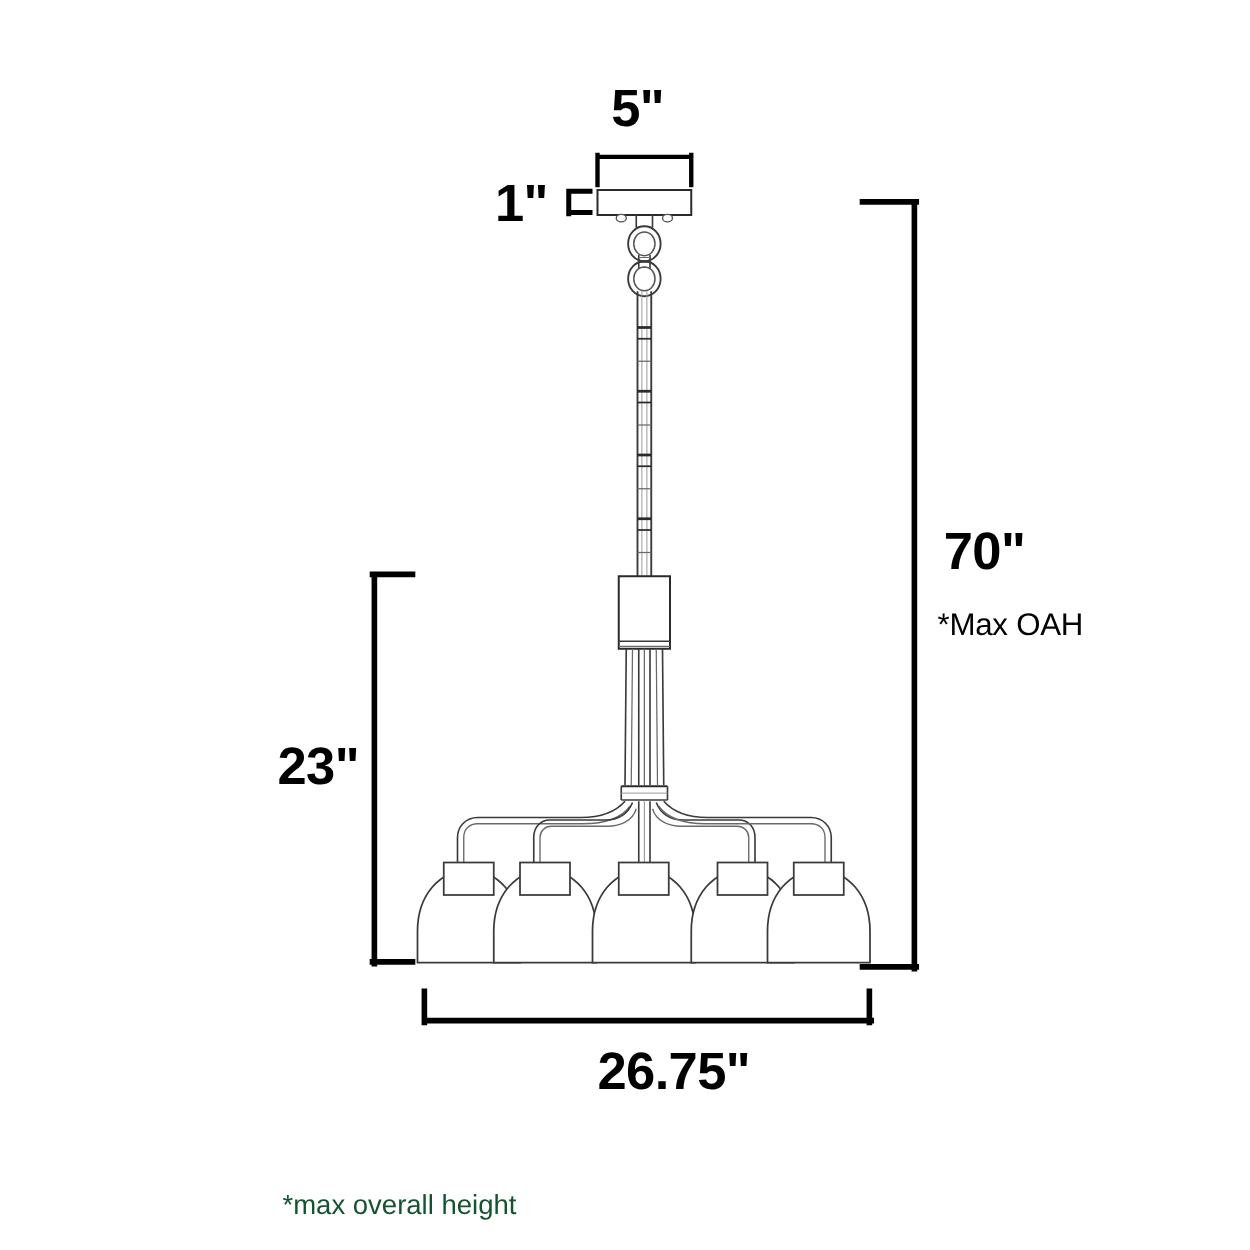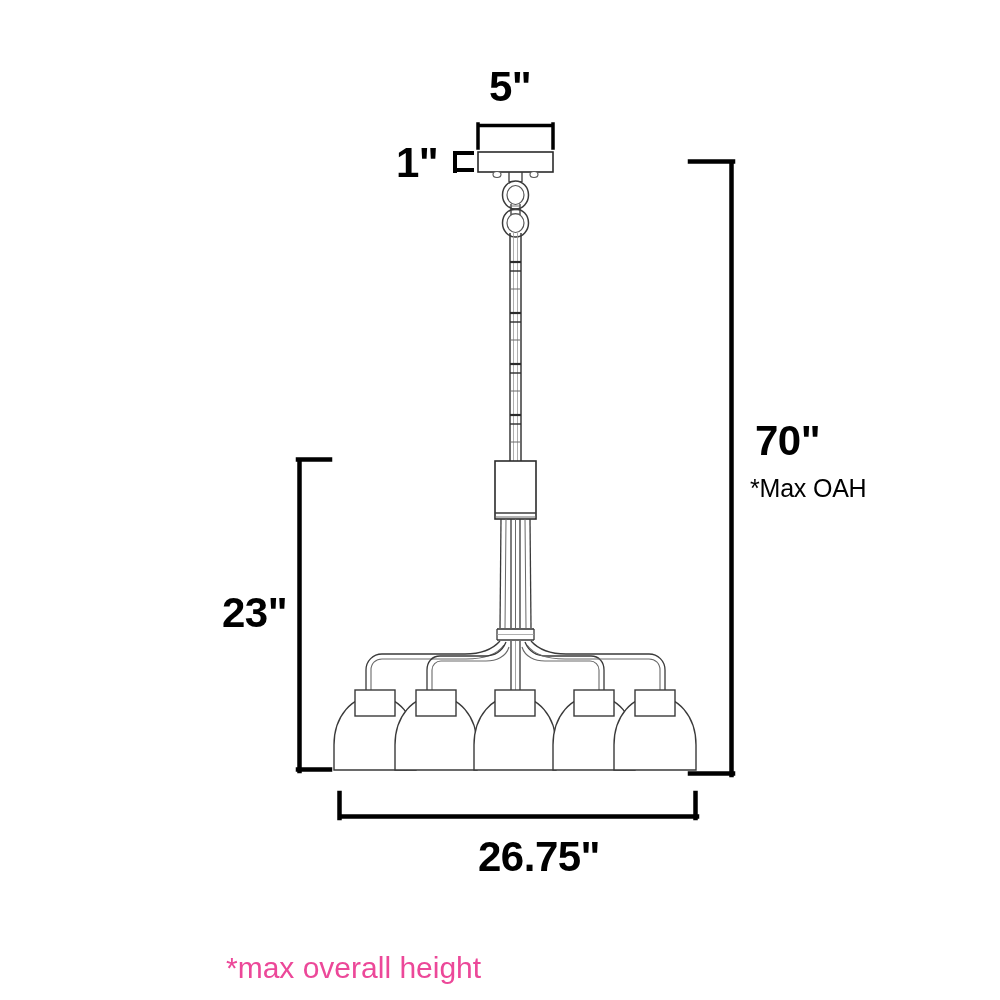--- a/index.html
+++ b/index.html
@@ -39,28 +39,28 @@
     font-size: 42px;
     font-weight: 700;
     letter-spacing: -0.5px;
   }
   .dim-sub {
     font-size: 25px;
     font-weight: 400;
     letter-spacing: -0.2px;
   }
   .note-small {
-    font-size: 30px;
+    font-size: 22px;
     font-weight: 400;
-    color: #ec4899;
+    color: #14532d;
   }
   #label-5 { left: 489px; top: 66px; }
   #label-1 { left: 396px; top: 142px; }
   #label-70 { left: 755px; top: 420px; }
-  #label-70sub { left: 750px; top: 476px; text-align: center; }
+  #label-70sub { left: 750px; top: 488px; text-align: center; }
   #label-23 { left: 222px; top: 592px; }
   #label-2675 { left: 478px; top: 836px; }
   #label-footnote { left: 226px; top: 953px; }
 </style>
 </head>
 <body>
 
 <div id="stage">
 
   <svg id="drawing" viewBox="0 0 1000 1000">

